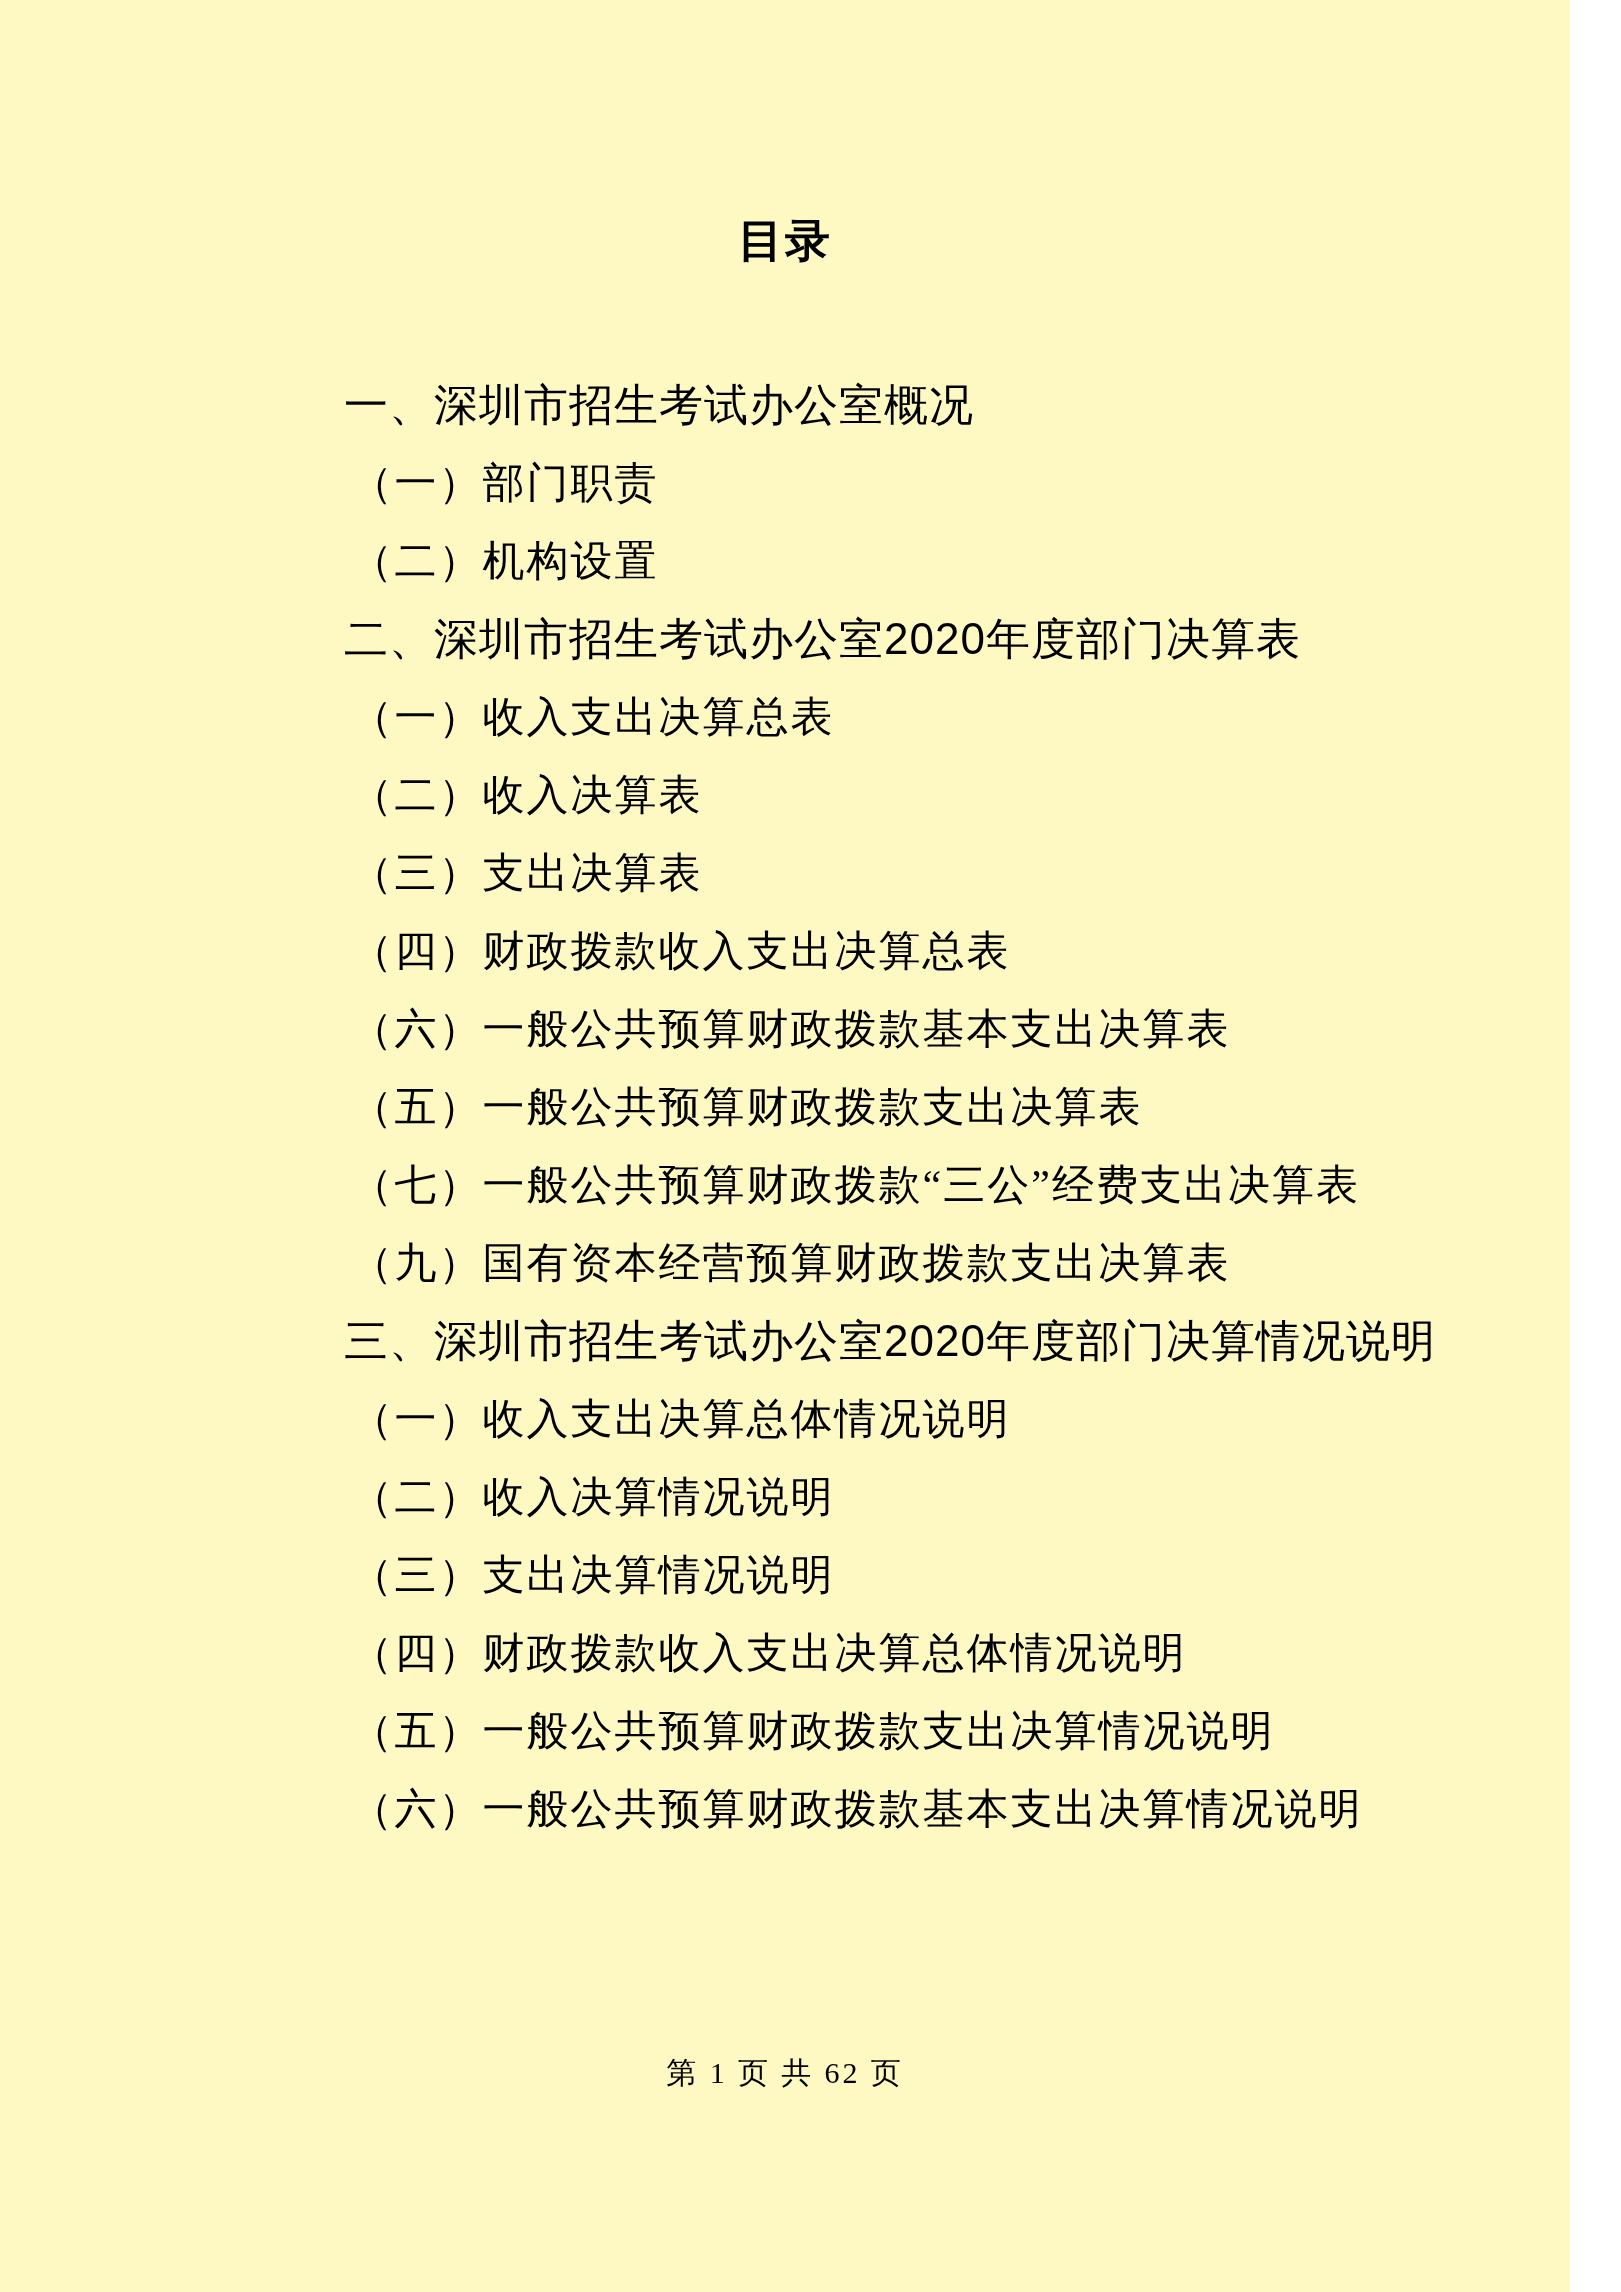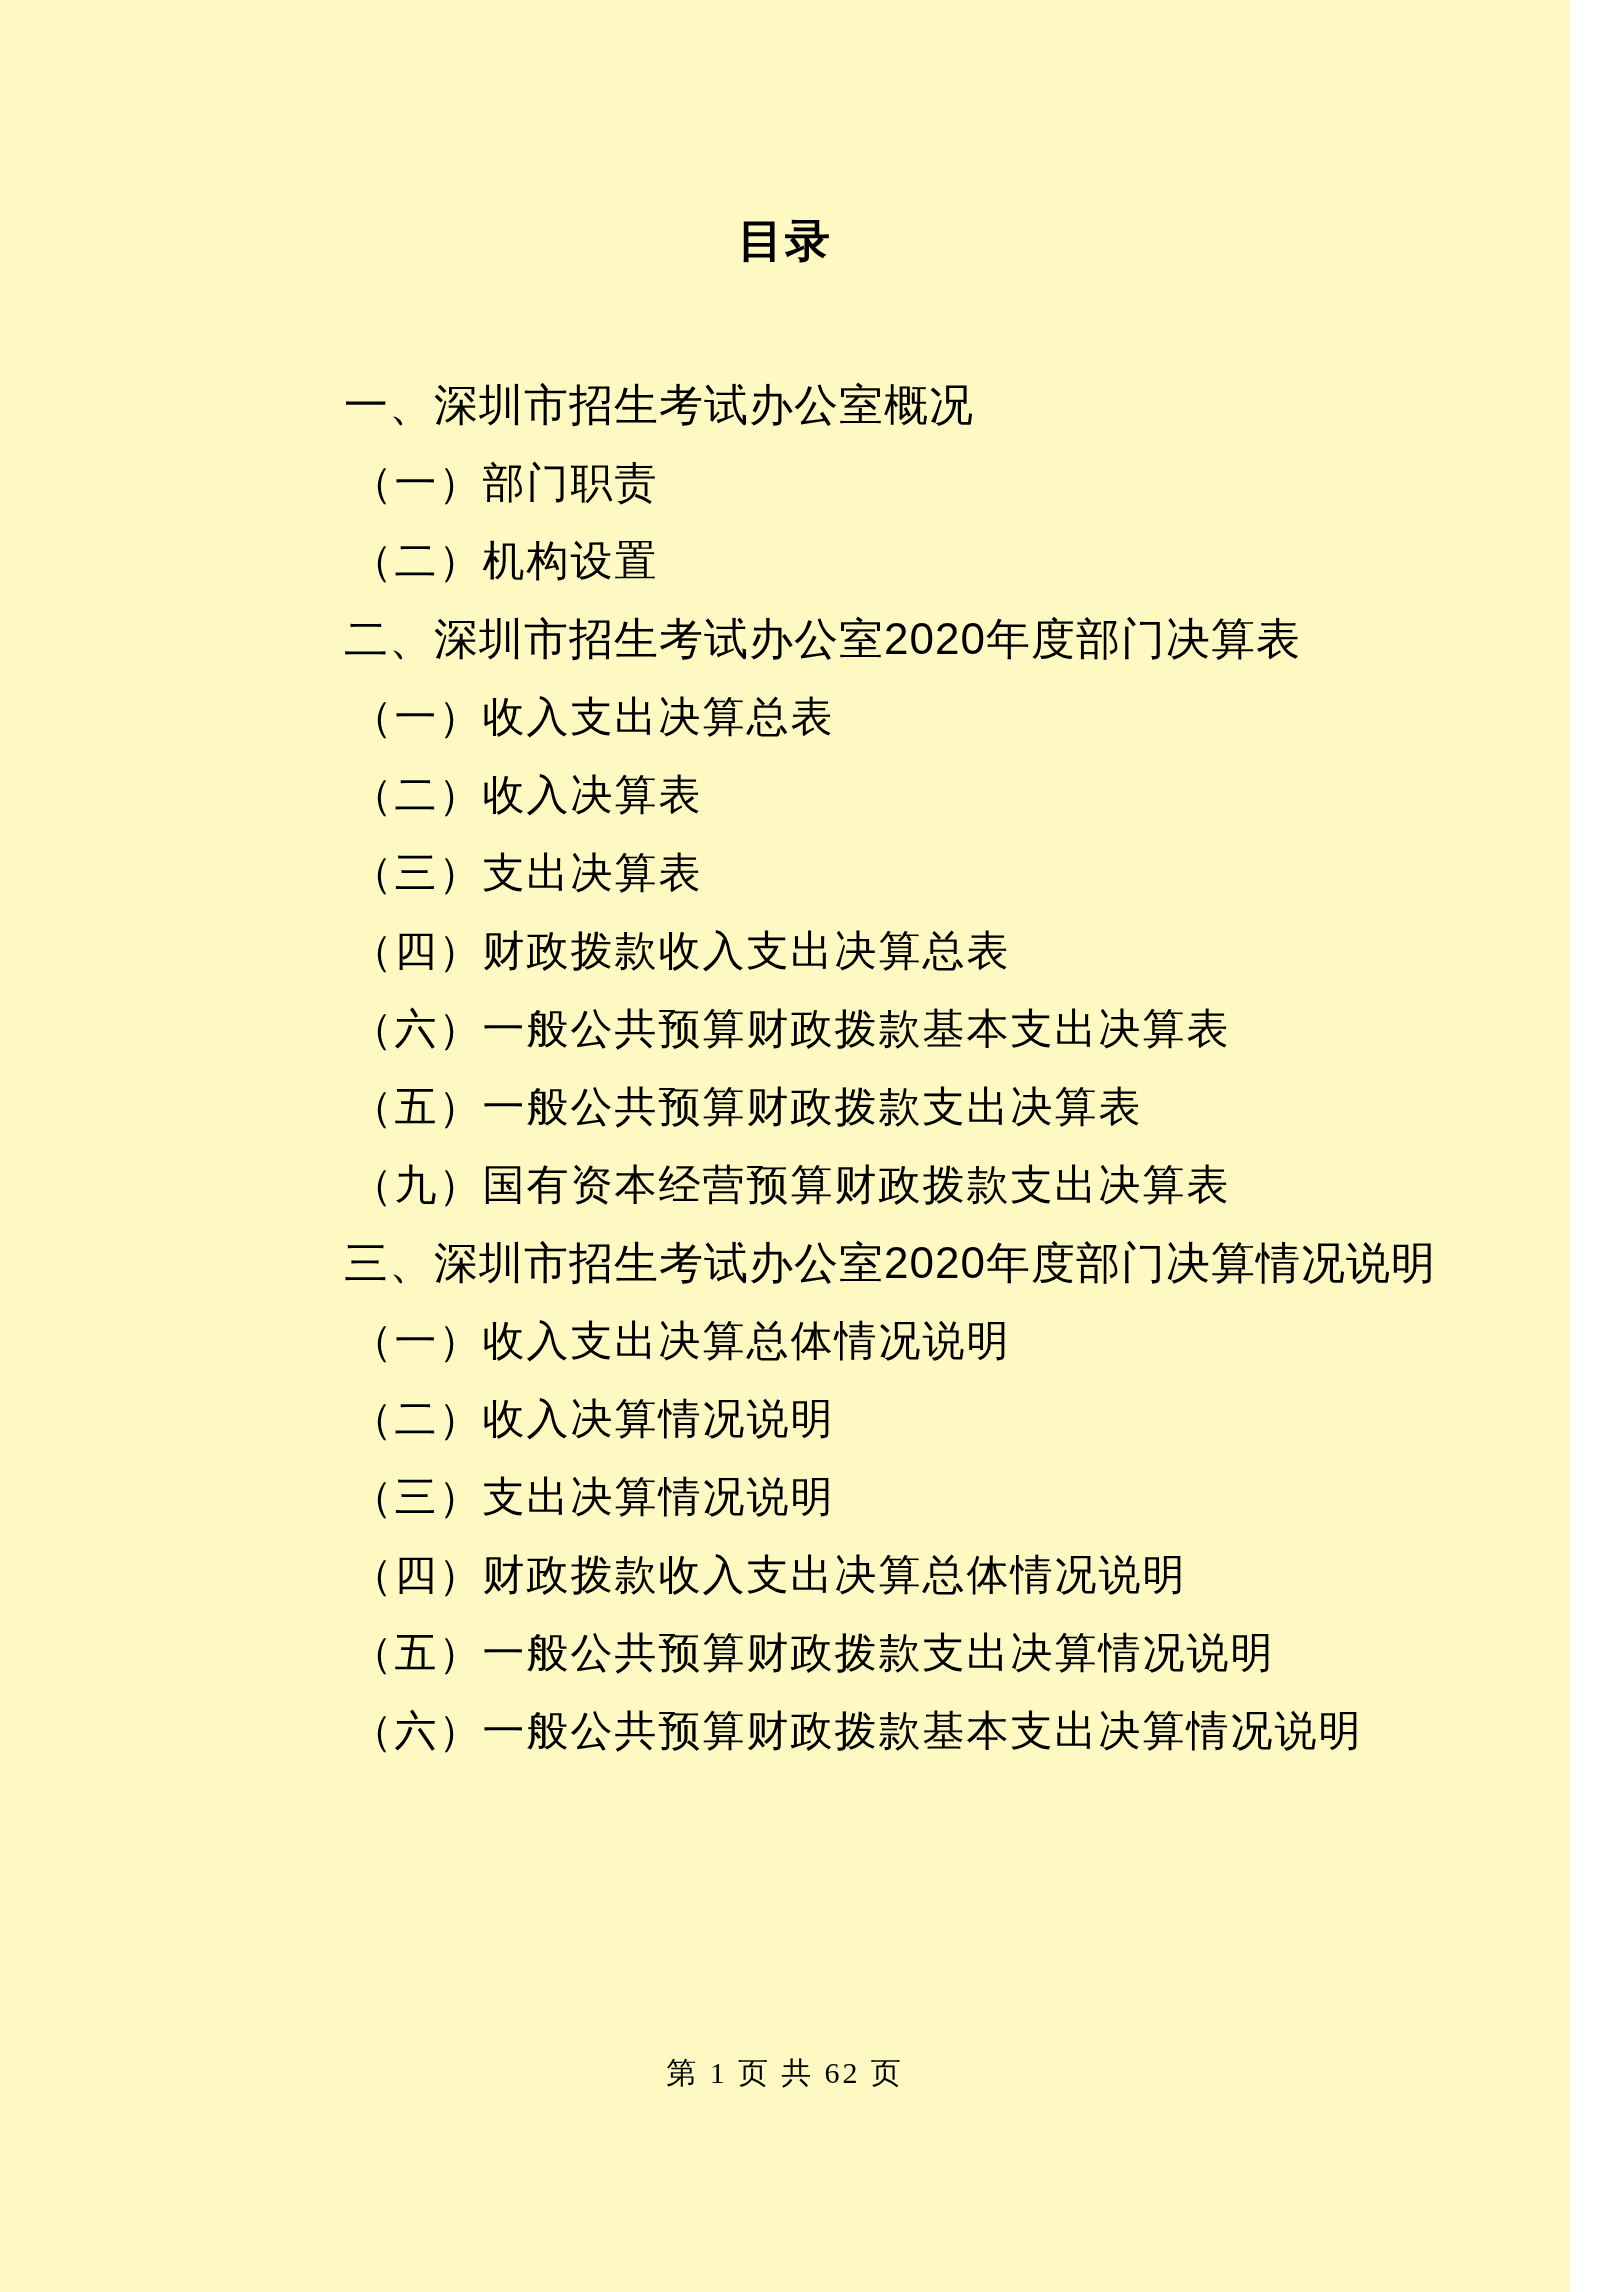--- a/index.html
+++ b/index.html
@@ -74,20 +74,21 @@
       <div class="toc-entry section">一、深圳市招生考试办公室概况</div>
       <div class="toc-entry item">（一）部门职责</div>
       <div class="toc-entry item">（二）机构设置</div>
       <div class="toc-entry section">二、深圳市招生考试办公室2020年度部门决算表</div>
       <div class="toc-entry item">（一）收入支出决算总表</div>
       <div class="toc-entry item">（二）收入决算表</div>
       <div class="toc-entry item">（三）支出决算表</div>
       <div class="toc-entry item">（四）财政拨款收入支出决算总表</div>
       <div class="toc-entry item">（六）一般公共预算财政拨款基本支出决算表</div>
       <div class="toc-entry item">（五）一般公共预算财政拨款支出决算表</div>
+      <div class="toc-entry item">（七）一般公共预算财政拨款“三公”经费支出决算表</div>
       <div class="toc-entry item">（九）国有资本经营预算财政拨款支出决算表</div>
       <div class="toc-entry section">三、深圳市招生考试办公室2020年度部门决算情况说明</div>
       <div class="toc-entry item">（一）收入支出决算总体情况说明</div>
       <div class="toc-entry item">（二）收入决算情况说明</div>
       <div class="toc-entry item">（三）支出决算情况说明</div>
       <div class="toc-entry item">（四）财政拨款收入支出决算总体情况说明</div>
       <div class="toc-entry item">（五）一般公共预算财政拨款支出决算情况说明</div>
       <div class="toc-entry item">（六）一般公共预算财政拨款基本支出决算情况说明</div>
     </div>
 

